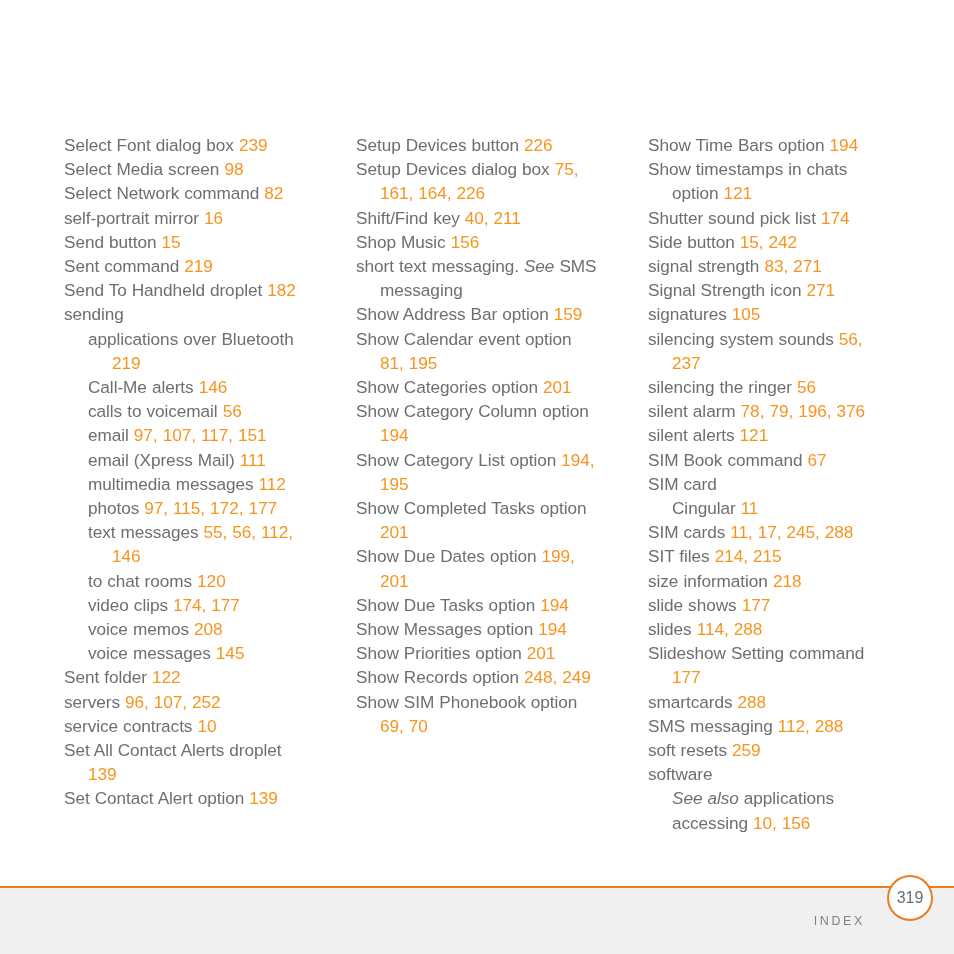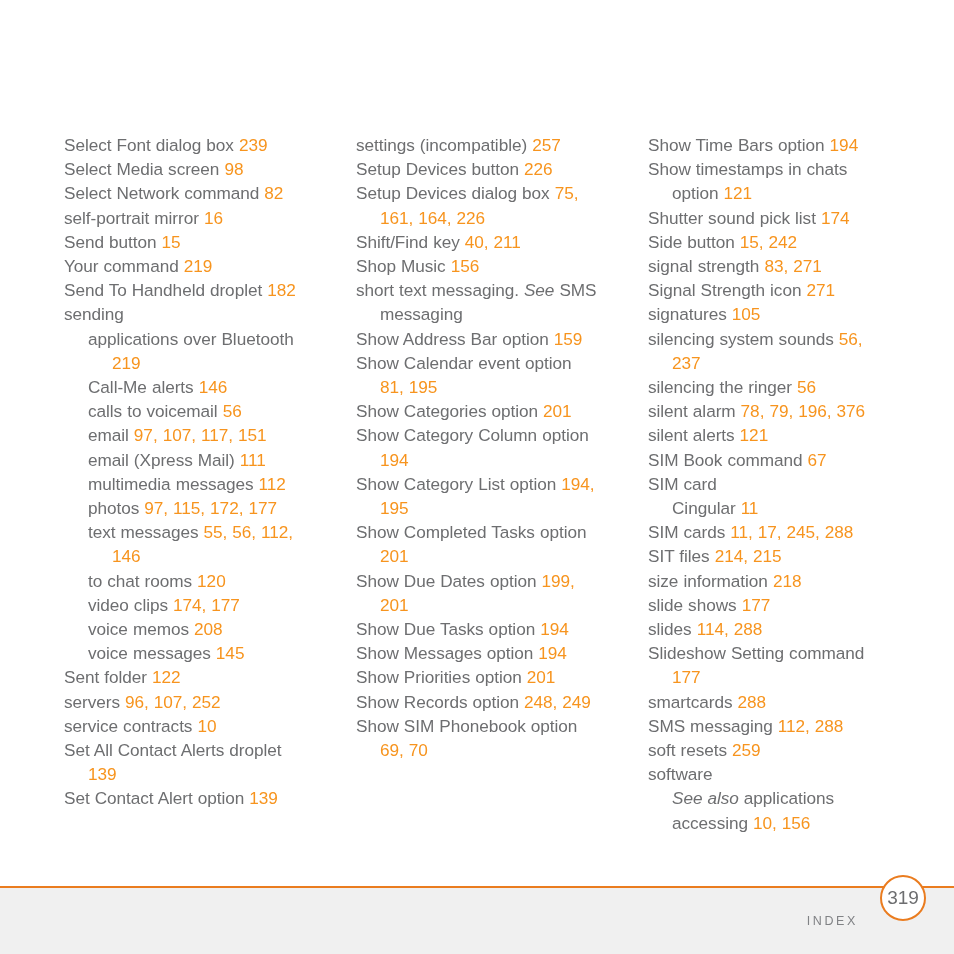--- a/index.html
+++ b/index.html
@@ -97,39 +97,39 @@
   .page-badge {
     width: 46px;
     height: 46px;
     border-radius: 50%;
     background: #ffffff;
     border: 2px solid #ea7c1f;
     box-sizing: border-box;
     display: flex;
     align-items: center;
     justify-content: center;
-    font-size: 19px;
+    font-size: 16px;
     color: #6d6e70;
-    margin-right: 28px;
+    margin-right: 21px;
     position: relative;
     top: -23px;
   }
 </style>
 </head>
 <body>
 
 <div id="index-page">
   <div class="columns">
     <div class="column">
         <div class="entry lvl0"><span>Select Font dialog box </span><span class="pg">239</span></div>
         <div class="entry lvl0"><span>Select Media screen </span><span class="pg">98</span></div>
         <div class="entry lvl0"><span>Select Network command </span><span class="pg">82</span></div>
         <div class="entry lvl0"><span>self-portrait mirror </span><span class="pg">16</span></div>
         <div class="entry lvl0"><span>Send button </span><span class="pg">15</span></div>
-        <div class="entry lvl0"><span>Your command </span><span class="pg">219</span></div>
+        <div class="entry lvl0"><span>Sent command </span><span class="pg">219</span></div>
         <div class="entry lvl0"><span>Send To Handheld droplet </span><span class="pg">182</span></div>
         <div class="entry lvl0"><span>sending</span></div>
         <div class="entry lvl1"><span>applications over Bluetooth </span><span class="pg">219</span></div>
         <div class="entry lvl1"><span>Call-Me alerts </span><span class="pg">146</span></div>
         <div class="entry lvl1"><span>calls to voicemail </span><span class="pg">56</span></div>
         <div class="entry lvl1"><span>email </span><span class="pg">97, 107, 117, 151</span></div>
         <div class="entry lvl1"><span>email (Xpress Mail) </span><span class="pg">111</span></div>
         <div class="entry lvl1"><span>multimedia messages </span><span class="pg">112</span></div>
         <div class="entry lvl1"><span>photos </span><span class="pg">97, 115, 172, 177</span></div>
         <div class="entry lvl1"><span>text messages </span><span class="pg">55, 56, 112, 146</span></div>
@@ -137,21 +137,20 @@
         <div class="entry lvl1"><span>video clips </span><span class="pg">174, 177</span></div>
         <div class="entry lvl1"><span>voice memos </span><span class="pg">208</span></div>
         <div class="entry lvl1"><span>voice messages </span><span class="pg">145</span></div>
         <div class="entry lvl0"><span>Sent folder </span><span class="pg">122</span></div>
         <div class="entry lvl0"><span>servers </span><span class="pg">96, 107, 252</span></div>
         <div class="entry lvl0"><span>service contracts </span><span class="pg">10</span></div>
         <div class="entry lvl0"><span>Set All Contact Alerts droplet </span><span class="pg">139</span></div>
         <div class="entry lvl0"><span>Set Contact Alert option </span><span class="pg">139</span></div>
       </div>
     <div class="column">
-        <div class="entry lvl0"><span>settings (incompatible) </span><span class="pg">257</span></div>
         <div class="entry lvl0"><span>Setup Devices button </span><span class="pg">226</span></div>
         <div class="entry lvl0"><span>Setup Devices dialog box </span><span class="pg">75, 161, 164, 226</span></div>
         <div class="entry lvl0"><span>Shift/Find key </span><span class="pg">40, 211</span></div>
         <div class="entry lvl0"><span>Shop Music </span><span class="pg">156</span></div>
         <div class="entry lvl0"><span>short text messaging. </span><span class="ital">See</span><span> SMS messaging</span></div>
         <div class="entry lvl0"><span>Show Address Bar option </span><span class="pg">159</span></div>
         <div class="entry lvl0"><span>Show Calendar event option </span><span class="pg">81, 195</span></div>
         <div class="entry lvl0"><span>Show Categories option </span><span class="pg">201</span></div>
         <div class="entry lvl0"><span>Show Category Column option </span><span class="pg">194</span></div>
         <div class="entry lvl0"><span>Show Category List option </span><span class="pg">194, 195</span></div>

